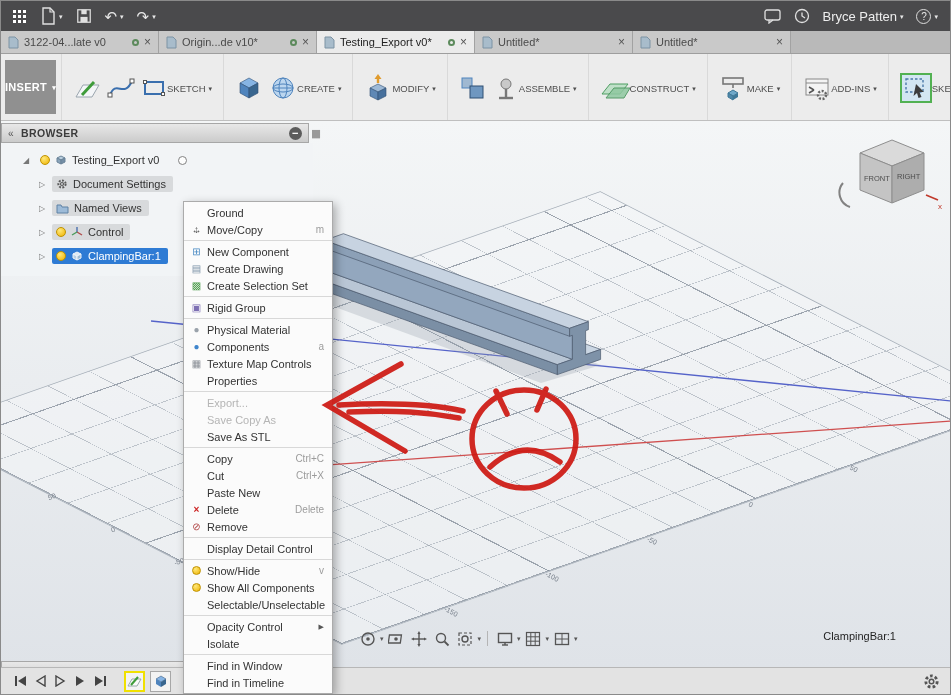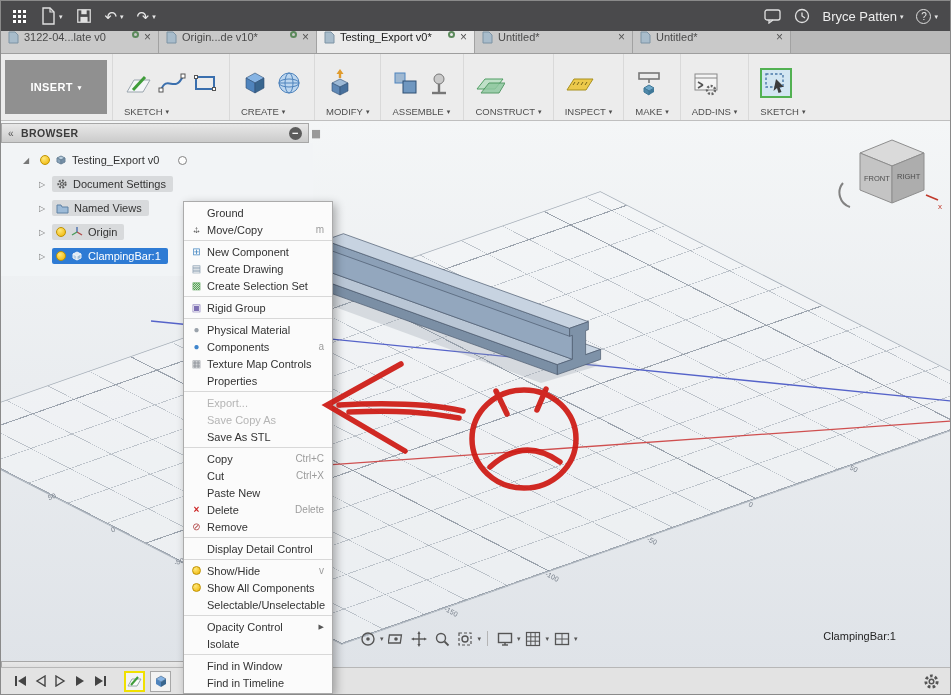--- a/index.html
+++ b/index.html
@@ -12,30 +12,30 @@
 .tbtn{display:flex;align-items:center;gap:3px;cursor:pointer}
 .caret{font-size:7px;line-height:1;color:inherit}
 .appgrid{width:3px;height:3px;background:#fff;box-shadow:5px 0 0 #fff,10px 0 0 #fff,0 5px 0 #fff,5px 5px 0 #fff,10px 5px 0 #fff,0 10px 0 #fff,5px 10px 0 #fff,10px 10px 0 #fff;margin:0 12px 10px 0}
 .uarrow{font-size:15px;line-height:1;color:#e8e8e8}
 #titlebar .spacer{flex:1}
 .username{font-size:13px;color:#eee}
 .helpcirc{width:15px;height:15px;border:1px solid #ddd;border-radius:50%;display:flex;align-items:center;justify-content:center;font-size:10px}
 
 
 #tabbar{position:absolute;top:30px;left:0;right:0;height:23px;background:#b9b9b9;display:flex;border-bottom:1px solid #9e9e9e;z-index:39}
-.tab{width:158px;display:flex;align-items:flex-start;gap:5px;padding:0 7px;background:#c9c9c9;border-right:1px solid #a2a2a2;font-size:11px;color:#4a4a4a}
+.tab{width:158px;display:flex;align-items:center;gap:5px;padding:0 7px;background:#c9c9c9;border-right:1px solid #a2a2a2;font-size:11px;color:#4a4a4a}
 .tab.active{background:#ebebeb;color:#222}
 .tab .lbl{flex:1;white-space:nowrap;overflow:hidden;text-overflow:ellipsis}
 .ring{width:7px;height:7px;border:2px solid #5c8a5c;border-radius:50%;flex:none}
 .closex{color:#555;font-size:12px;line-height:1;flex:none}
 
 
 #toolbar{position:absolute;top:53px;left:0;right:0;height:67px;background:#ececec;border-bottom:1px solid #bfbfbf;display:flex;align-items:center;z-index:38}
 #modelbtn{width:102px;height:54px;background:#909090;color:#fff;font-size:11px;font-weight:bold;display:flex;align-items:center;justify-content:center;gap:5px;margin:0 5px 0 4px;letter-spacing:.3px}
-.tgroup{height:66px;padding:5px 11px 3px;border-left:1px solid #d9d9d9;display:flex;flex-direction:column;justify-content:space-between}
+.tgroup{height:66px;padding:5px 11px 3px;border-left:1px solid #d9d9d9;display:flex;flex-direction:row;align-items:center;justify-content:space-between}
 .gicons{display:flex;align-items:center;gap:6px;flex:1}
 .glabel{font-size:9.5px;color:#4e4e4e;display:flex;gap:3px;align-items:center;white-space:nowrap}
 .selwrap{background:#d3e6f2;border:2px solid #52b152;padding:1px;display:flex}
 
 
 #canvas{position:absolute;top:120px;left:0;right:0;bottom:27px;overflow:hidden;background:linear-gradient(#f4f6f7,#dfe3e8);z-index:1}
 .grid{position:absolute;left:109px;top:61px;width:722px;height:472px;border:1px solid #a2abb5;background-color:rgba(244,246,248,.55);background-image:
  repeating-linear-gradient(0deg,rgba(140,150,162,.5) 0 1px,transparent 1px 44px),
  repeating-linear-gradient(90deg,rgba(140,150,162,.5) 0 1px,transparent 1px 44px),
  repeating-linear-gradient(0deg,rgba(108,118,132,.55) 0 1.5px,transparent 1.5px 220px),
@@ -273,35 +273,20 @@
             <polygon points="2,20 10,10 28,10 20,20" fill="#bfe0c8" stroke="#4f9e63"></polygon>
             <polygon points="6,24 14,14 30,14 24,24" fill="#8fc8a0" stroke="#3f8e53" opacity=".85"></polygon>
           </svg>
       </div>
       <div class="glabel">
           <span>CONSTRUCT</span>
           <span class="caret">▾</span>
         </div>
     </div>
 
-    <div class="tgroup">
-      <div class="gicons">
-        <svg class="ti" width="30" height="26" viewBox="0 0 30 26">
-            <polygon points="2,20 9,9 28,9 21,20" fill="#ecc94b" stroke="#a8901f"></polygon>
-            <line x1="10" y1="12" x2="8" y2="15" stroke="#7a681a"></line>
-            <line x1="14" y1="12" x2="12" y2="15" stroke="#7a681a"></line>
-            <line x1="18" y1="12" x2="16" y2="15" stroke="#7a681a"></line>
-            <line x1="22" y1="12" x2="20" y2="15" stroke="#7a681a"></line>
-          </svg>
-      </div>
-      <div class="glabel">
-          <span>INSPECT</span>
-          <span class="caret">▾</span>
-        </div>
-    </div>
 
 
     <div class="tgroup">
       <div class="gicons">
         <svg class="ti" width="28" height="26" viewBox="0 0 28 26">
             <rect x="4" y="3" width="20" height="6" fill="none" stroke="#777" stroke-width="1.6"></rect>
             <line x1="14" y1="9" x2="14" y2="13" stroke="#777" stroke-width="1.6"></line>
             <polygon points="9,18 14,15 19,18 14,21" fill="#6fa8c9" stroke="#3f7898"></polygon>
             <polygon points="9,18 14,21 14,25 9,22" fill="#4f88a9" stroke="#3f7898"></polygon>
             <polygon points="19,18 14,21 14,25 19,22" fill="#3f7898"></polygon>
@@ -501,21 +486,21 @@
       </div>
       <div class="trow child">
         <span class="exp">▷</span>
         <span class="pill">
           <span class="bulb"></span>
           <svg width="12" height="12" viewBox="0 0 12 12">
               <line x1="6" y1="6" x2="6" y2="1" stroke="#4a6fae" stroke-width="1.4"></line>
               <line x1="6" y1="6" x2="11" y2="9" stroke="#b04a4a" stroke-width="1.4"></line>
               <line x1="6" y1="6" x2="1" y2="9" stroke="#4a9a5a" stroke-width="1.4"></line>
             </svg>
-          <span>Origin</span>
+          <span>Control</span>
         </span>
       </div>
       <div class="trow child">
         <span class="exp">▷</span>
         <span class="pill sel">
           <span class="bulb"></span>
           <svg width="12" height="12" viewBox="0 0 12 12">
               <polygon points="2,4 6,2 10,4 6,6" fill="#dce8f2" stroke="#eef4fa"></polygon>
               <polygon points="2,4 6,6 6,10 2,8" fill="#b8cfe2" stroke="#eef4fa"></polygon>
               <polygon points="10,4 6,6 6,10 10,8" fill="#9fbcd4" stroke="#eef4fa"></polygon>

